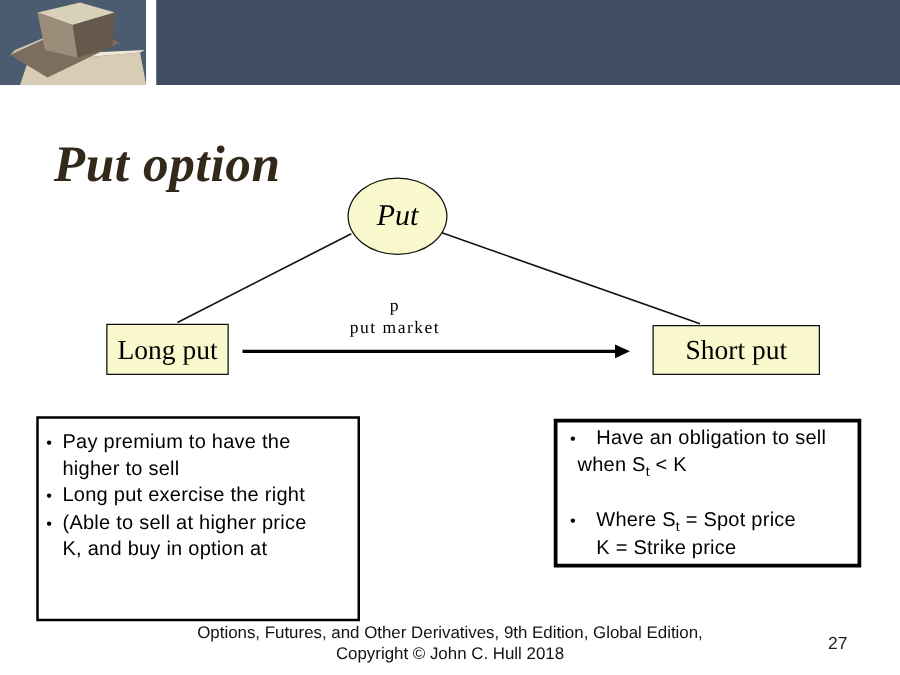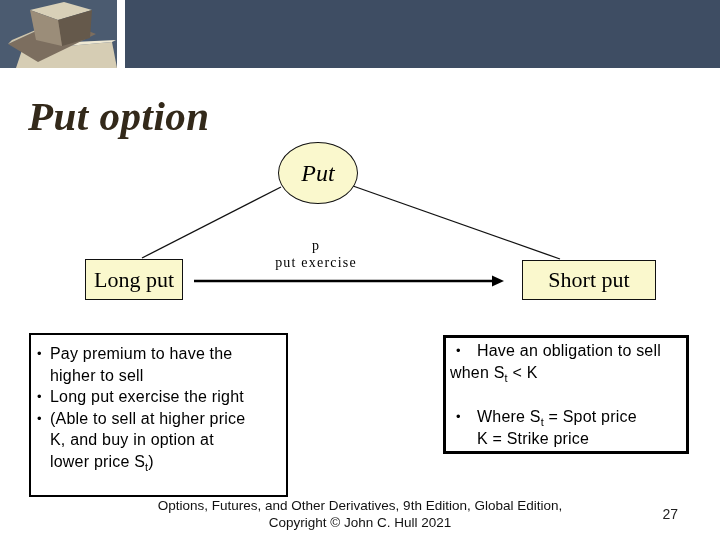--- a/index.html
+++ b/index.html
@@ -5,21 +5,21 @@
   html,body{margin:0;padding:0;background:#888;}
   .slide{
     position:relative;width:720px;height:540px;background:#ffffff;
     font-family:"Liberation Sans",sans-serif;overflow:hidden;color:#000;
   }
   
   .hdr-img{position:absolute;left:0;top:0;width:117px;height:68px;}
   .hdr-band{position:absolute;left:125px;top:0;width:595px;height:68px;background:var(--band,#3e4d63);}
   
   .title{
-    position:absolute;left:28px;top:92px;margin:0;
+    position:absolute;left:28px;top:92px;margin:15px;
     font-family:"Liberation Serif",serif;font-style:italic;font-weight:bold;
     font-size:41px;letter-spacing:.5px;color:var(--title,#33291a);
   }
   
   .connectors{position:absolute;left:0;top:0;width:720px;height:540px;pointer-events:none;}
   .ellipse{
     position:absolute;left:278px;top:142px;width:80px;height:62px;box-sizing:border-box;
     background:var(--nodefill,#faf8cd);border:1.5px solid #111;border-radius:50%;
     display:flex;align-items:center;justify-content:center;
     font-family:"Liberation Serif",serif;font-size:24px;font-style:italic;
@@ -38,21 +38,21 @@
   
   .tbox{position:absolute;box-sizing:border-box;background:#fff;font-size:16px;}
   .tbox.left{left:29px;top:333px;width:259px;height:164px;border:2px solid #000;}
   .tbox.right{left:443px;top:335px;width:246px;height:119px;border:3px solid #000;}
   .tbox .inner{position:relative;}
   .tbox.left .inner{padding-top:8px;}
   .tbox.right .inner{padding-top:2px;}
   .line{position:relative;white-space:pre-wrap;letter-spacing:.2px;}
   .tbox.left .line{padding-left:19px;line-height:21.5px;}
   .tbox.right .line{padding-left:31px;line-height:22px;}
-  .tbox.right .line.flush{padding-left:4px;}
+  .tbox.right .line.flush{padding-left:16px;}
   .spacer{height:22px;}
   .blt{position:absolute;left:6px;top:0;font-size:13px;}
   .tbox.right .blt{left:10px;}
   sub{font-size:.68em;line-height:0;}
   
   .footer{
     position:absolute;left:0;top:497px;width:720px;text-align:center;
     font-size:13.5px;line-height:17px;color:#111;
   }
   .pagenum{position:absolute;left:618px;top:506px;width:60px;text-align:right;font-size:14px;color:#222;}
@@ -89,43 +89,42 @@
     <span>Put</span>
   </div>
   <div class="node long">
     <span>Long put</span>
   </div>
   <div class="node short">
     <span>Short put</span>
   </div>
   <div class="arrow-label">
     <div>p</div>
-    <div>put exercise</div>
+    <div>put market</div>
   </div>
 
   <div class="tbox left">
     <div class="inner" id="left-lines">
         <div class="line"><span class="blt">•</span>Pay premium to have the</div>
         <div class="line">higher to sell</div>
         <div class="line"><span class="blt">•</span>Long put exercise the right</div>
         <div class="line"><span class="blt">•</span>(Able to sell at higher price</div>
         <div class="line">K, and buy in option at</div>
-        <div class="line">lower price S<sub>t</sub>)</div>
       </div>
   </div>
 
   <div class="tbox right">
     <div class="inner" id="right-lines">
         <div class="line"><span class="blt">•</span>Have an obligation to sell</div>
         <div class="line flush">when S<sub>t</sub> &lt; K</div>
         <div class="spacer"></div>
         <div class="line"><span class="blt">•</span>Where S<sub>t</sub> = Spot price</div>
         <div class="line" style="">K = Strike price</div>
       </div>
   </div>
 
   <div class="footer">
     <div>Options, Futures, and Other Derivatives, 9th Edition, Global Edition,</div>
-    <div>Copyright © John C. Hull 2021</div>
+    <div>Copyright © John C. Hull 2018</div>
   </div>
   <div class="pagenum">27</div>
 
 </div>
 
 </body></html>

